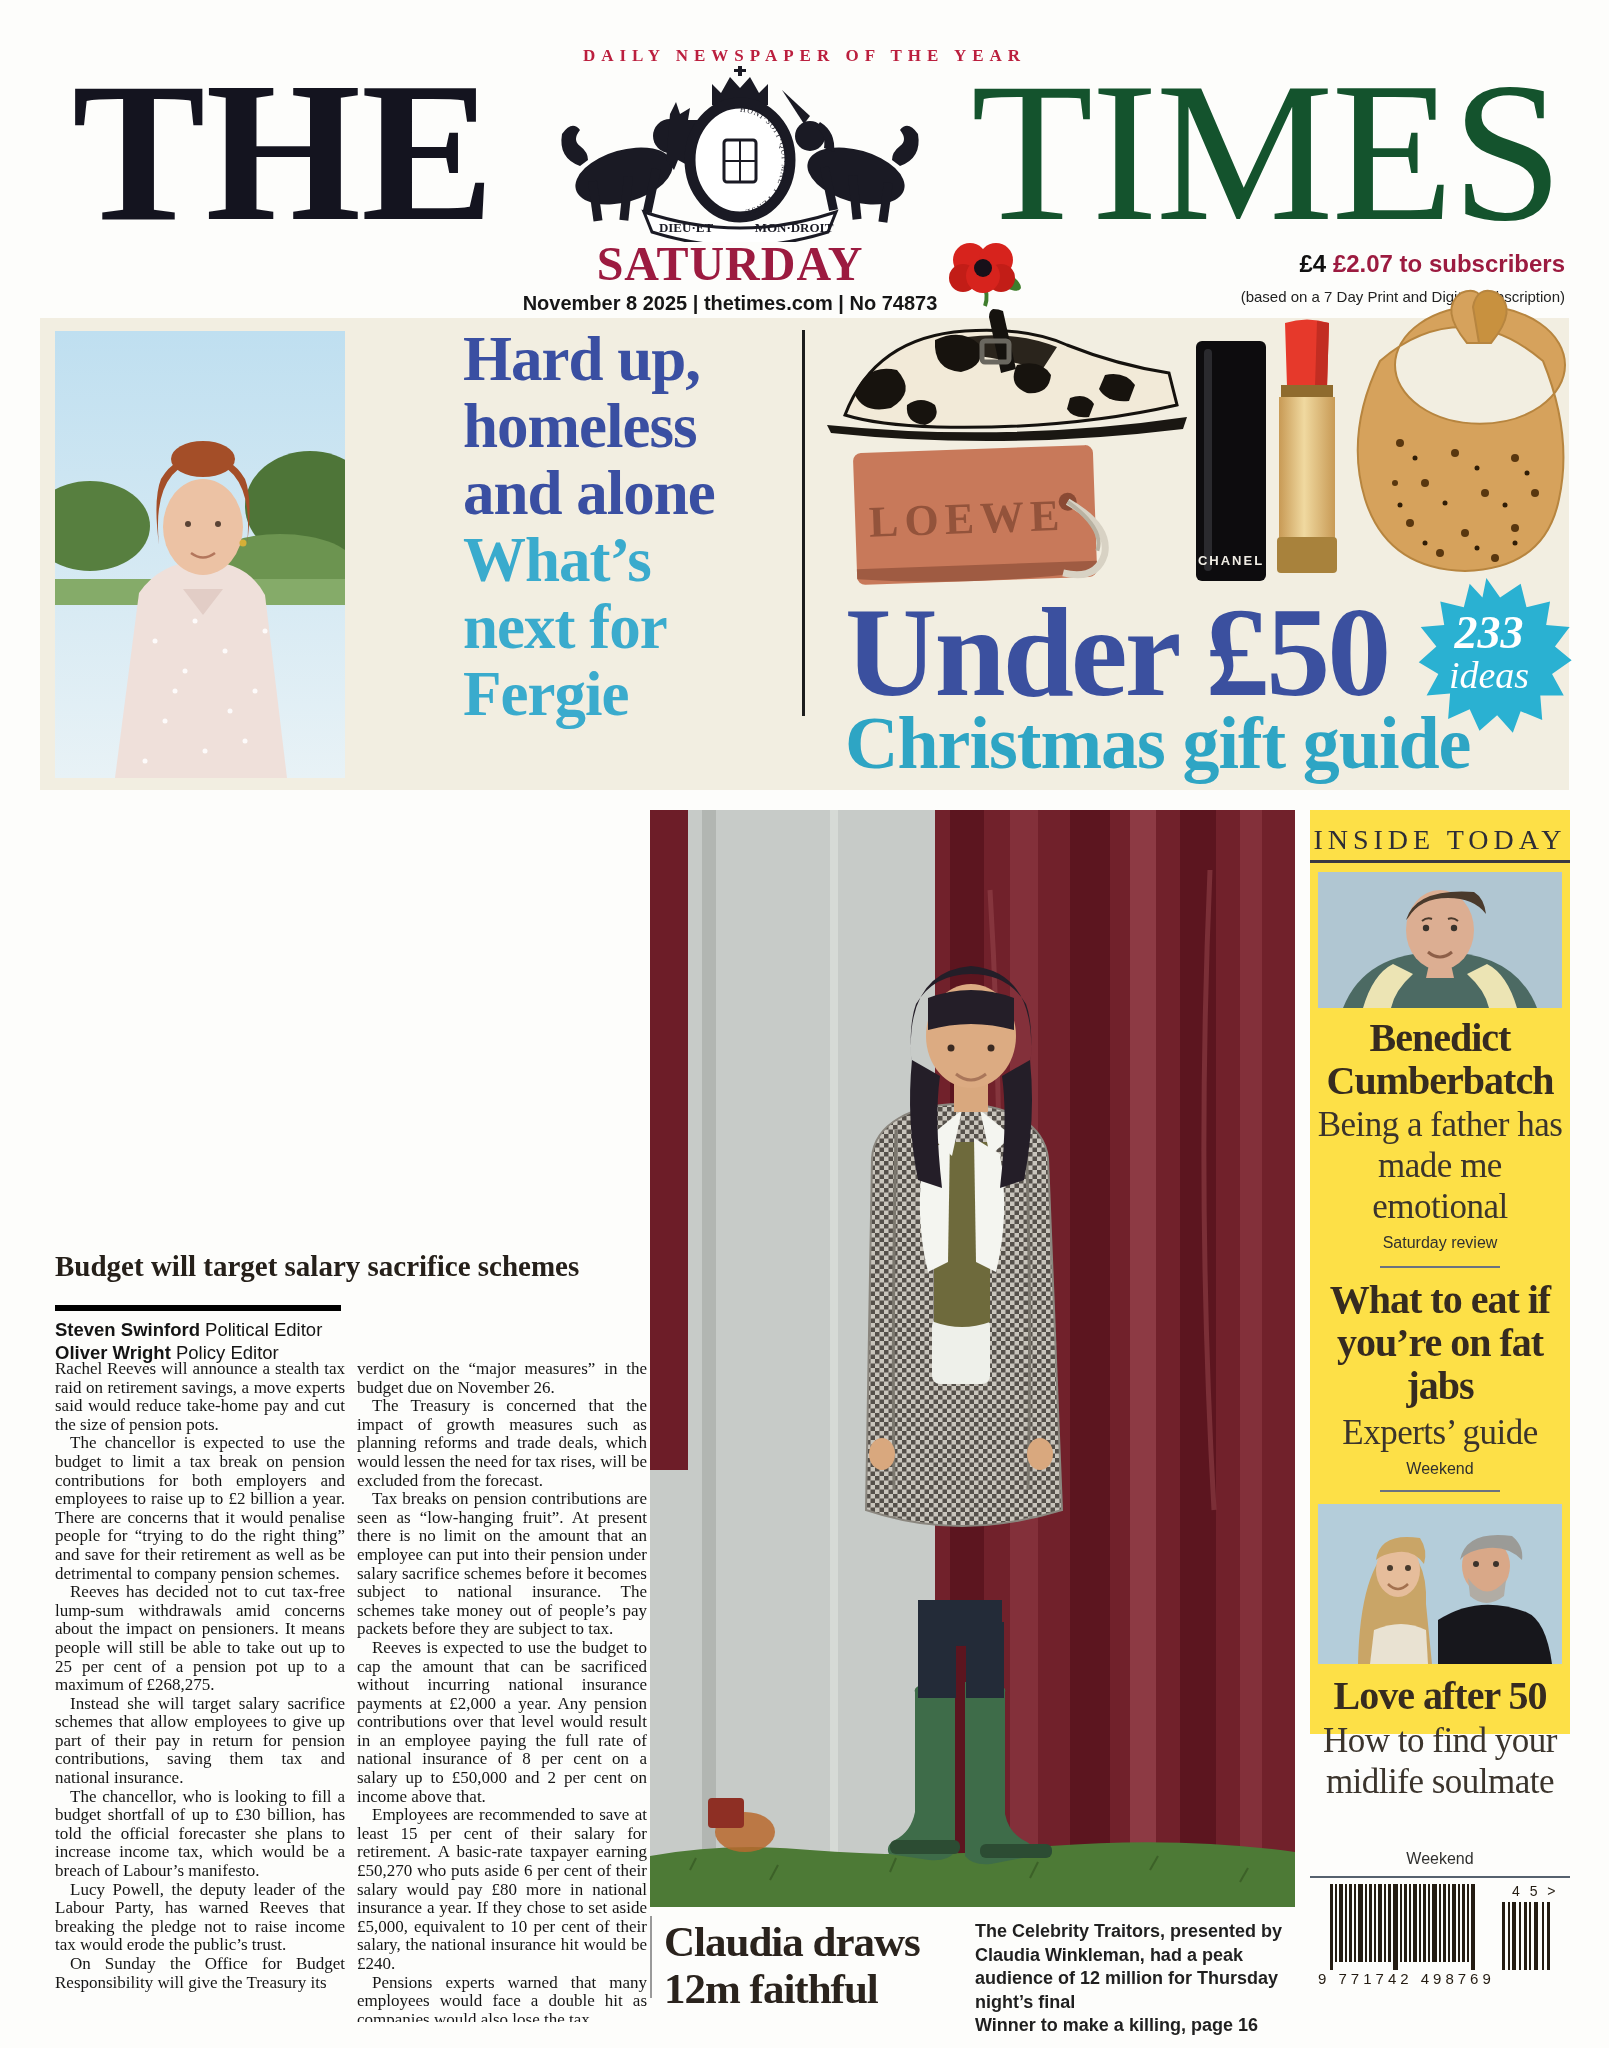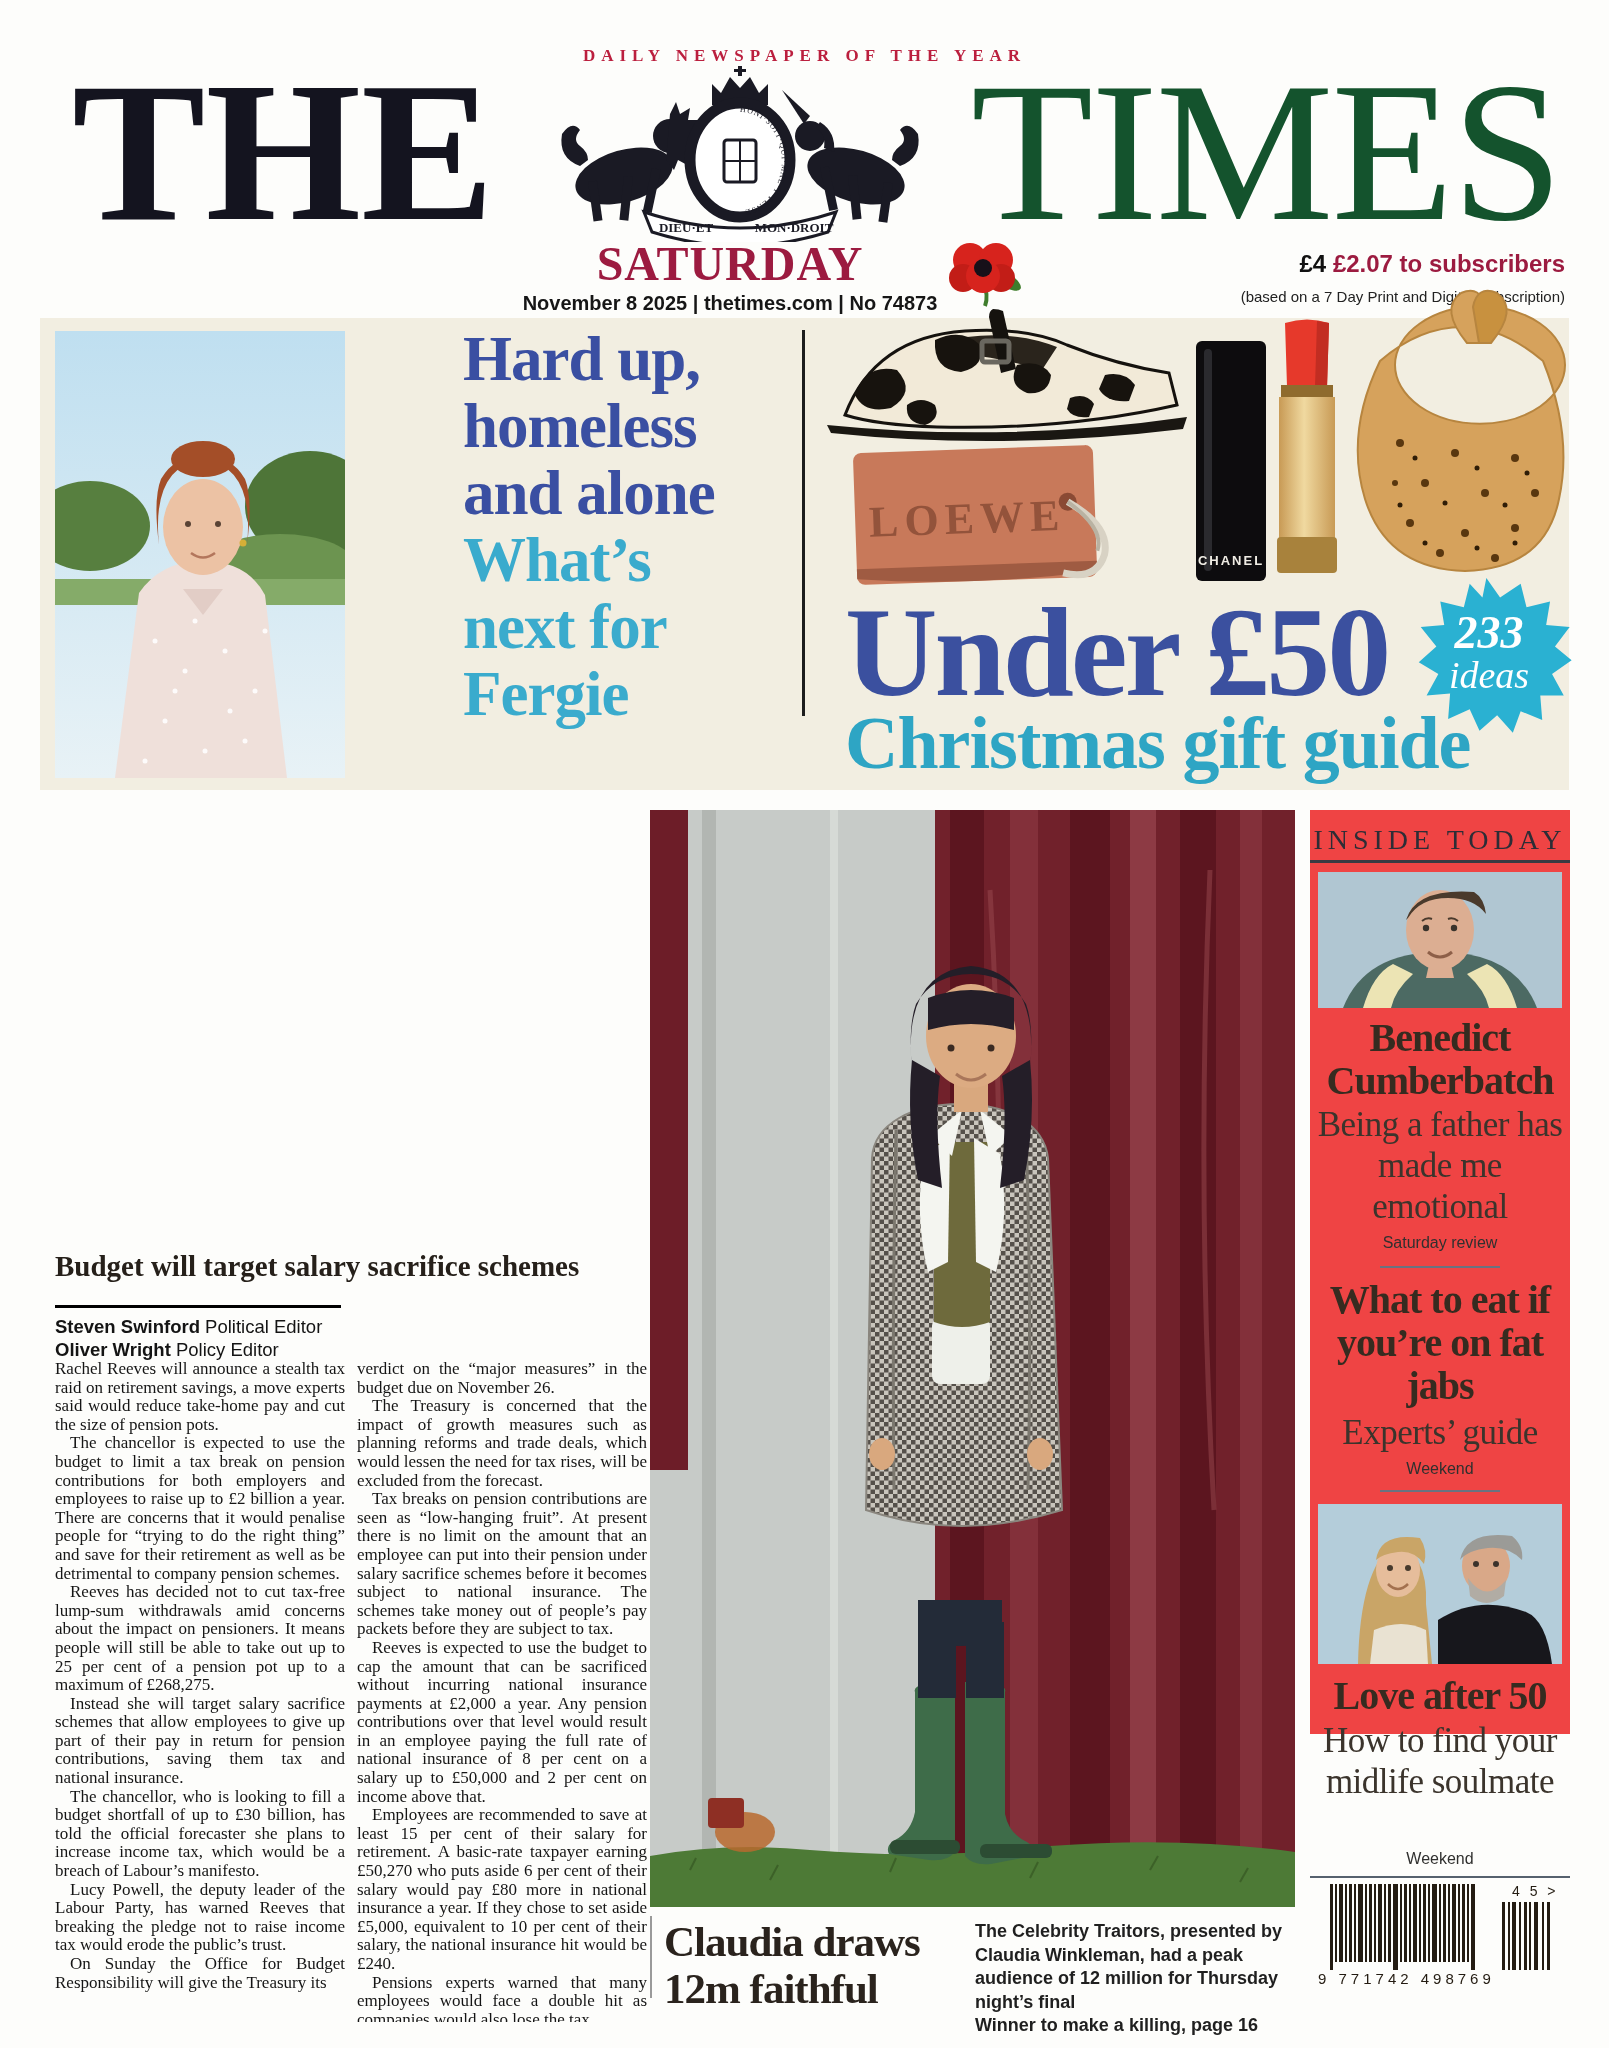--- a/index.html
+++ b/index.html
@@ -37,42 +37,42 @@
   .under50{position:absolute;left:805px;top:270px;font-size:128px;line-height:1;
            font-weight:bold;color:#3b509f;letter-spacing:-3px;}
   .xmas{position:absolute;left:805px;top:388px;font-size:74px;line-height:1;
         font-weight:bold;color:#2ea5c4;letter-spacing:-1px;}
   .burst{position:absolute;left:1366px;top:258px;width:166px;height:160px;}
 
   
   .headline{position:absolute;left:55px;top:812px;font-size:104px;line-height:107px;
             font-weight:bold;color:#26201a;letter-spacing:-2px;}
   .subhead{position:absolute;left:55px;top:1250px;font-size:29px;font-weight:bold;color:#26201a;}
-  .byline-block{position:absolute;left:55px;top:1305px;width:286px;border-top:3px solid #000000;
+  .byline-block{position:absolute;left:55px;top:1305px;width:286px;border-top:6px solid #000000;
                 padding-top:7px;font-family:"Liberation Sans",sans-serif;font-size:18.5px;
                 line-height:23px;color:#141414;}
   .byline-name{font-weight:bold;}
   .bodycol{position:absolute;top:1360px;width:290px;height:662px;overflow:hidden;
            font-size:17px;line-height:18.6px;text-align:justify;color:#151515;}
   .bodycol p{margin:0;text-indent:15px;}
   .bodycol p.first{text-indent:0;}
   .col1{left:55px;}
   .col2{left:357px;}
 
   
   .claudia{position:absolute;left:650px;top:810px;width:645px;height:1097px;}
   .cap-rule{position:absolute;left:650px;top:1916px;width:2px;height:82px;background:#9a9a9a;}
   .cap-head{position:absolute;left:664px;top:1918px;font-size:43px;line-height:47px;
             font-weight:bold;color:#2a231d;letter-spacing:-1px;}
   .cap-text{position:absolute;left:975px;top:1920px;width:322px;
             font-family:"Liberation Sans",sans-serif;font-weight:bold;font-size:18px;
             line-height:23.5px;color:#1f1f1f;}
 
   
-  .sidebar{position:absolute;left:1310px;top:810px;width:260px;height:924px;background:#ef4444;}
+  .sidebar{position:absolute;left:1310px;top:810px;width:260px;height:924px;background:#fde047;}
   .sb-abs{position:absolute;left:0;width:100%;text-align:center;}
   .sb-header{top:14px;font-size:28px;letter-spacing:5px;color:#2d2d36;}
   .sb-header-rule{position:absolute;top:50px;left:0;width:100%;border-top:3px solid #3a3a42;}
   .sb-photo1{position:absolute;left:8px;top:62px;width:244px;height:136px;}
   .sb-title{font-weight:bold;color:#362b20;font-size:40px;line-height:43px;letter-spacing:-1px;}
   .sb-desc{color:#3b342c;font-size:35px;line-height:41px;letter-spacing:-0.5px;}
   .sb-label{font-family:"Liberation Sans",sans-serif;font-size:16px;color:#30302f;}
   .sb-div{position:absolute;left:70px;width:120px;border-top:2px solid #6b7280;}
   .sb-photo2{position:absolute;left:8px;top:694px;width:244px;height:160px;}
   .sb-rule{position:absolute;top:1066px;left:0;width:100%;border-top:2px solid #56616e;}

